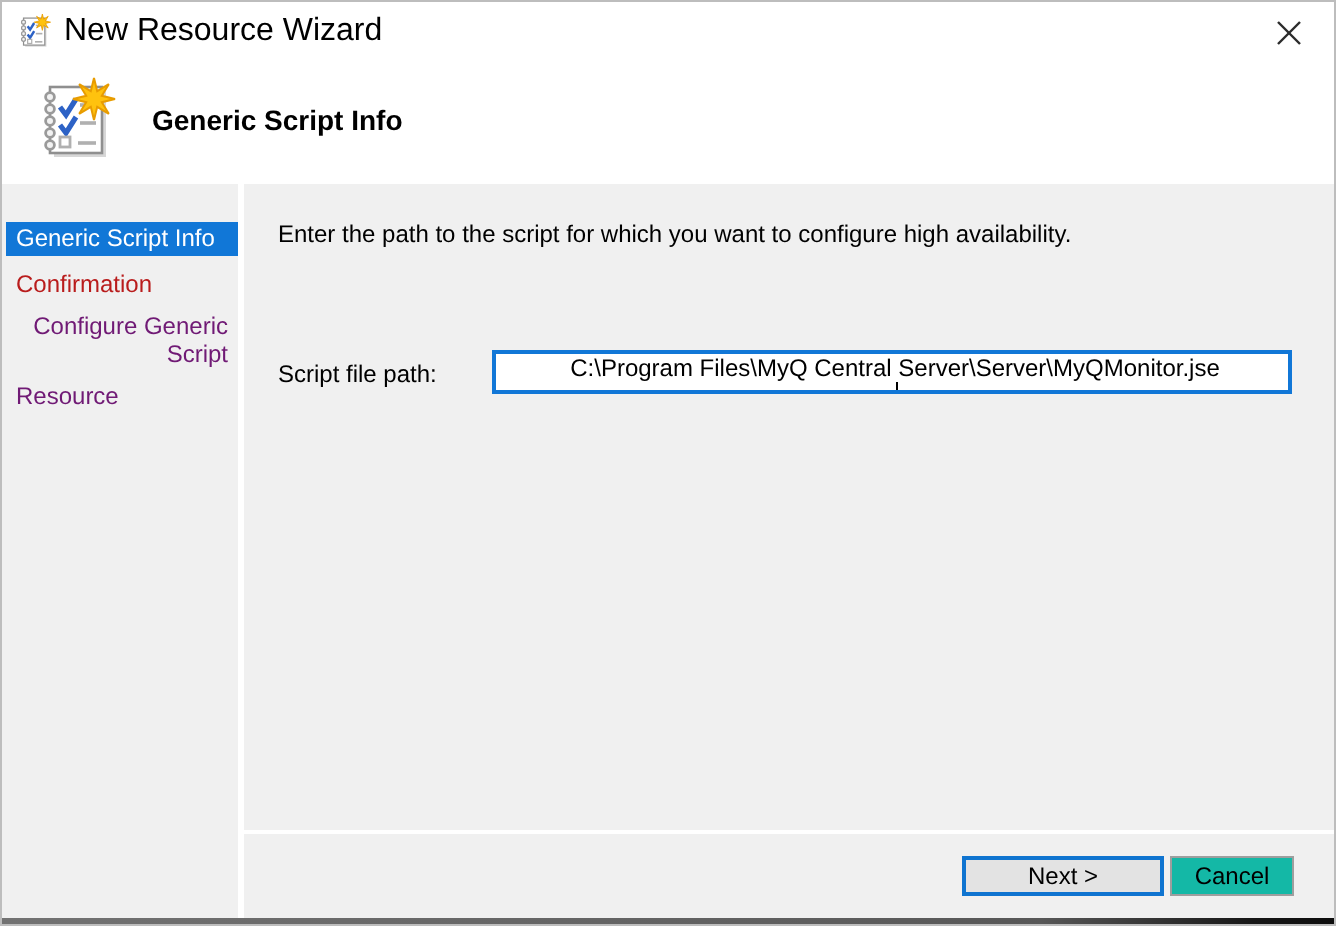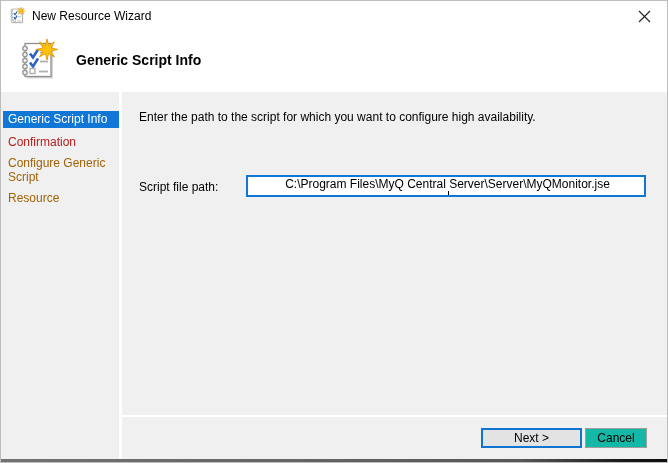--- a/index.html
+++ b/index.html
@@ -20,21 +20,21 @@
   }
   
   .titlebar {
     position: absolute;
     left: 0; top: 0; width: 100%; height: 30px;
     background: #ffffff;
     display: flex;
     align-items: center;
   }
   .titlebar .app-icon { margin-left: 8px; width: 17px; height: 18px; flex: 0 0 auto; }
-  .titlebar .title-text { margin-left: 6px; font-size: 12px; color: #000; }
+  .titlebar .title-text { margin-left: 6px; font-size: 16px; color: #000; }
   .close-btn {
     position: absolute;
     right: 0; top: 0;
     width: 45px; height: 30px;
     display: flex; align-items: center; justify-content: center;
     background: transparent;
     border: none;
     cursor: default;
   }
   
@@ -75,21 +75,21 @@
   }
   .side-item.active {
     left: 2px;
     width: 116px;
     padding-left: 5px;
     height: 17px;
     line-height: 17px;
     background: #1177d7;
     color: #ffffff;
   }
-  .side-item.disabled { color: #a16207; }
+  .side-item.disabled { color: #701a75; text-align: right; }
   .si-1 { top: 19px; }
   .si-2 { top: 43px; width: 106px; }
   .si-3 { top: 64px; width: 106px; }
   .si-4 { top: 99px; }
   
   .content { position: absolute; left: 121px; top: 0; width: 547px; height: 323px; }
   .instruction { position: absolute; left: 17px; top: 18px; width: 510px; color: #000; }
   .field-label { position: absolute; left: 17px; top: 88px; color: #000; }
   .textbox {
     position: absolute;

